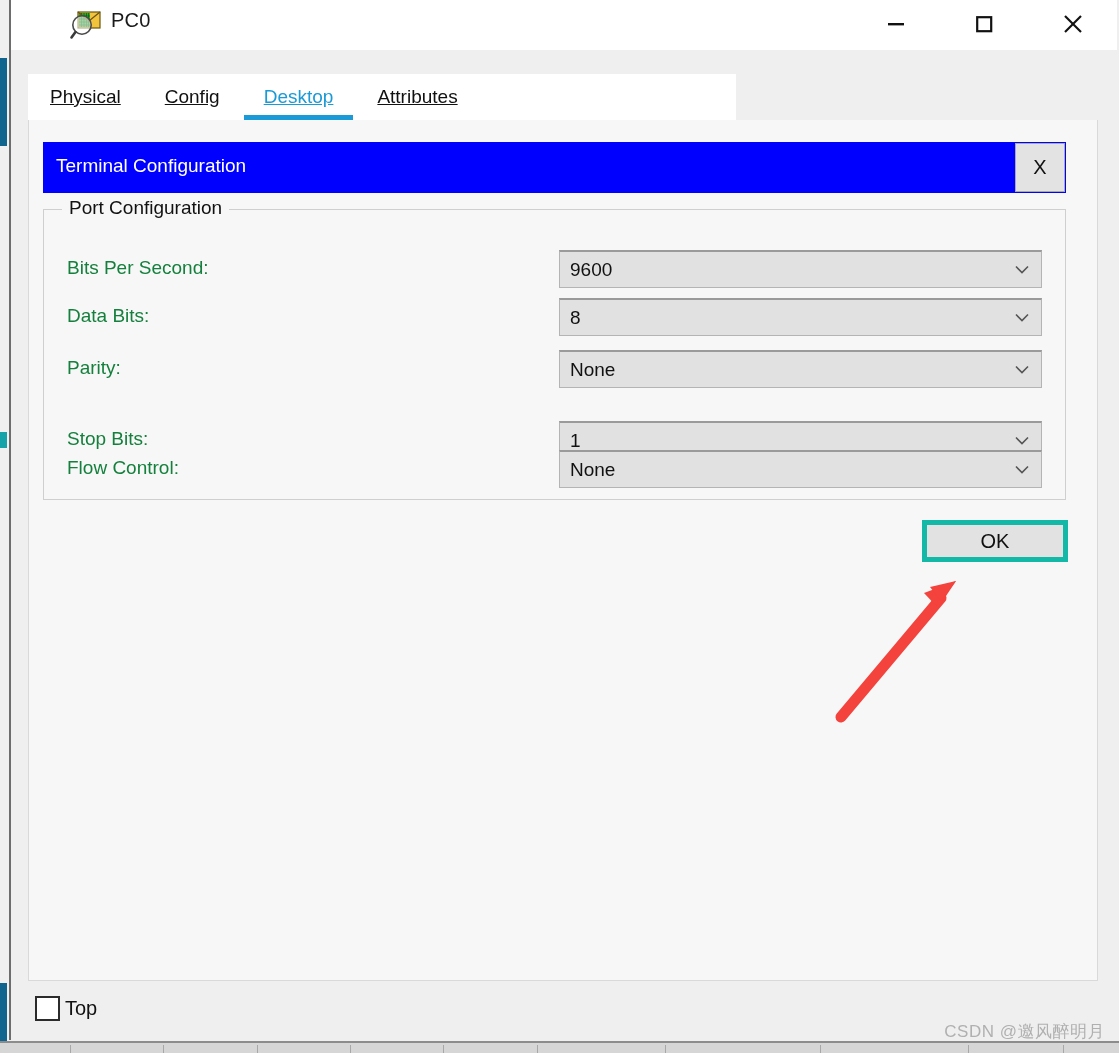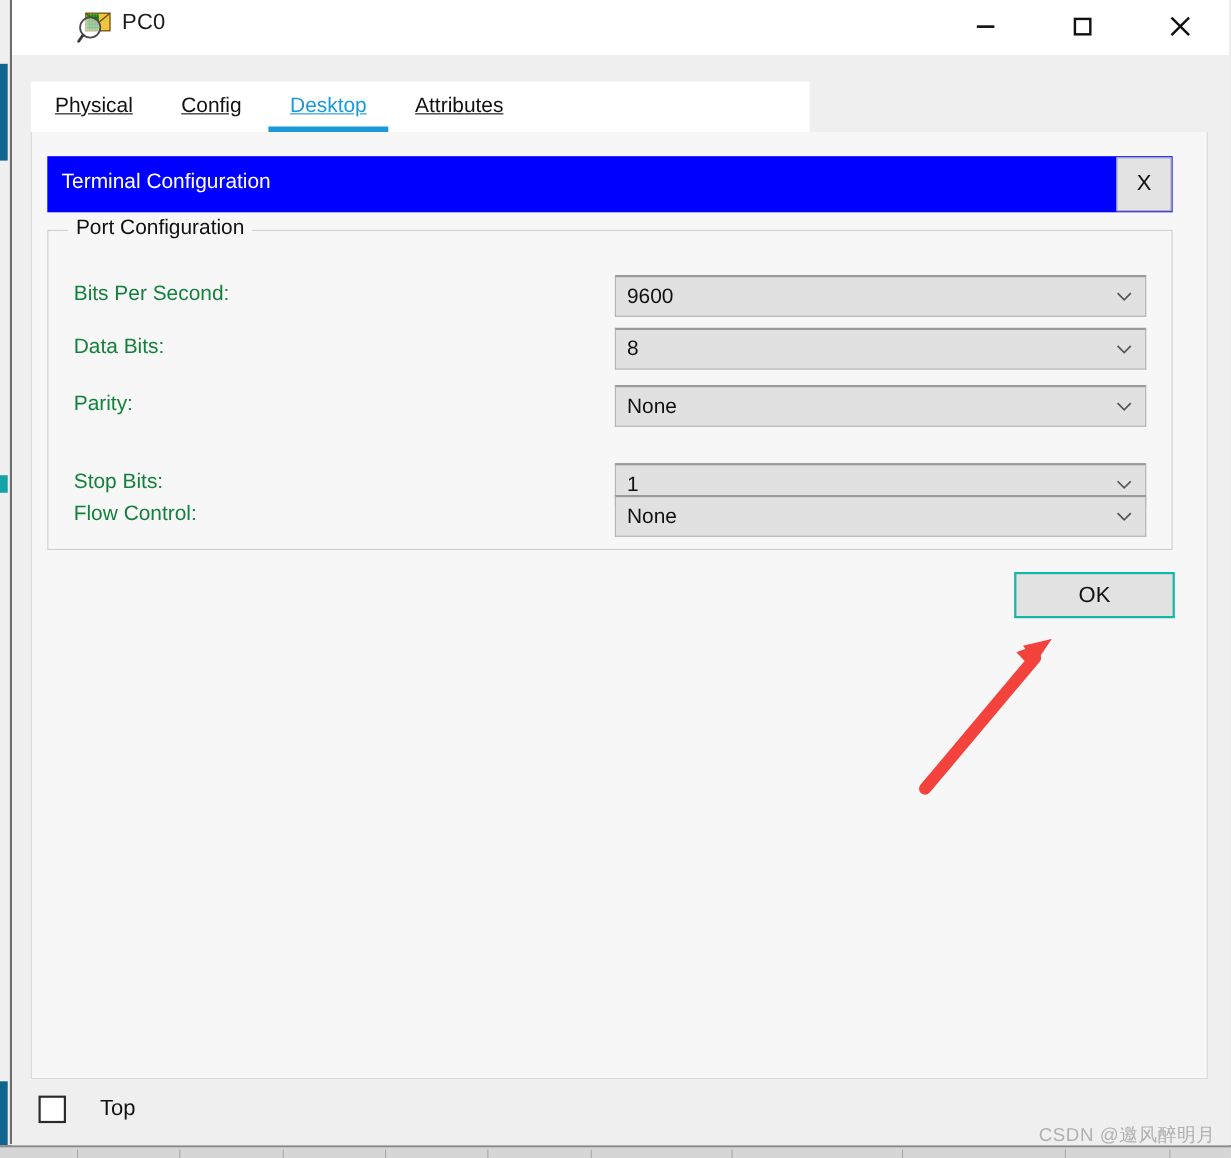--- a/index.html
+++ b/index.html
@@ -268,21 +268,21 @@
     height: 9px;
   }
 
   #ok-button {
     position: absolute;
     left: 878px;
     top: 310px;
     width: 146px;
     height: 42px;
     background: #e2e2e2;
-    border: 2px solid #14b8a6;
+    border: 5px solid #14b8a6;
     box-sizing: border-box;
     font-size: 20px;
     color: #111;
     display: flex;
     align-items: center;
     justify-content: center;
     cursor: default;
     font-family: "Liberation Sans", sans-serif;
     padding: 0;
   }
@@ -315,21 +315,21 @@
     cursor: default;
   }
   #top-checkbox {
     width: 25px;
     height: 25px;
     background: #ffffff;
     border: 2px solid #2b2b2b;
     box-sizing: border-box;
   }
   #top-checkbox-label {
-    margin-left: 31px;
+    margin-left: 5px;
     font-size: 20px;
     color: #111;
   }
 
   
   #watermark {
     position: absolute;
     right: 14px;
     bottom: 10px;
     font-size: 17px;

